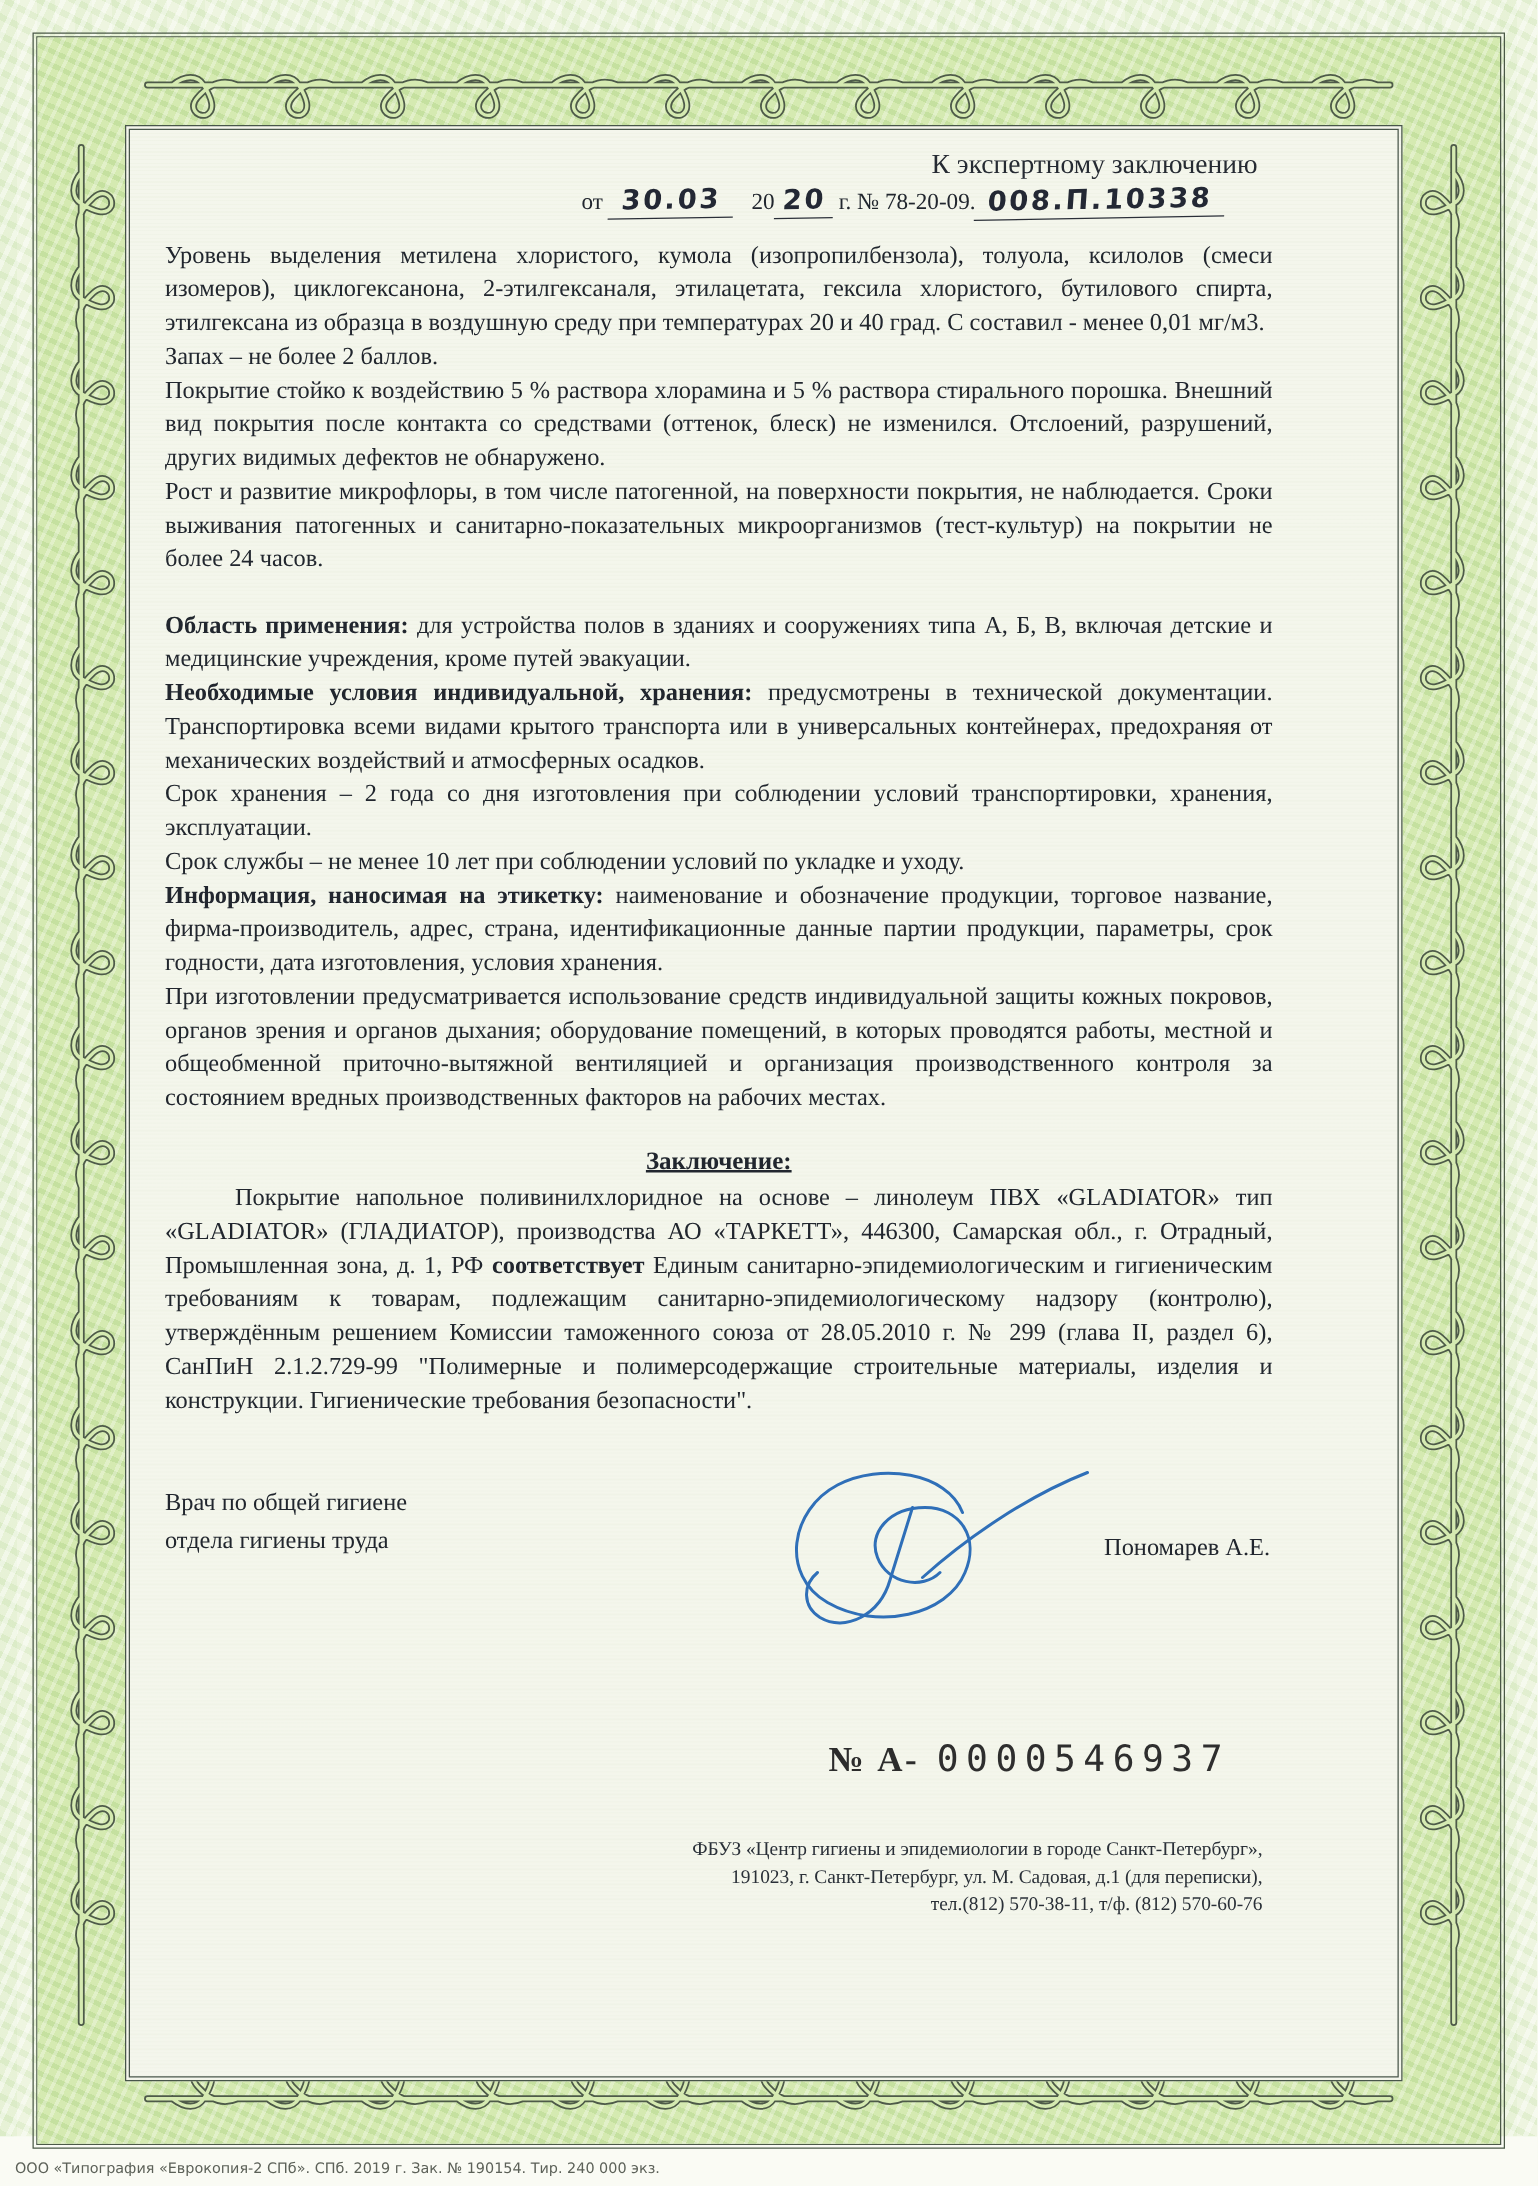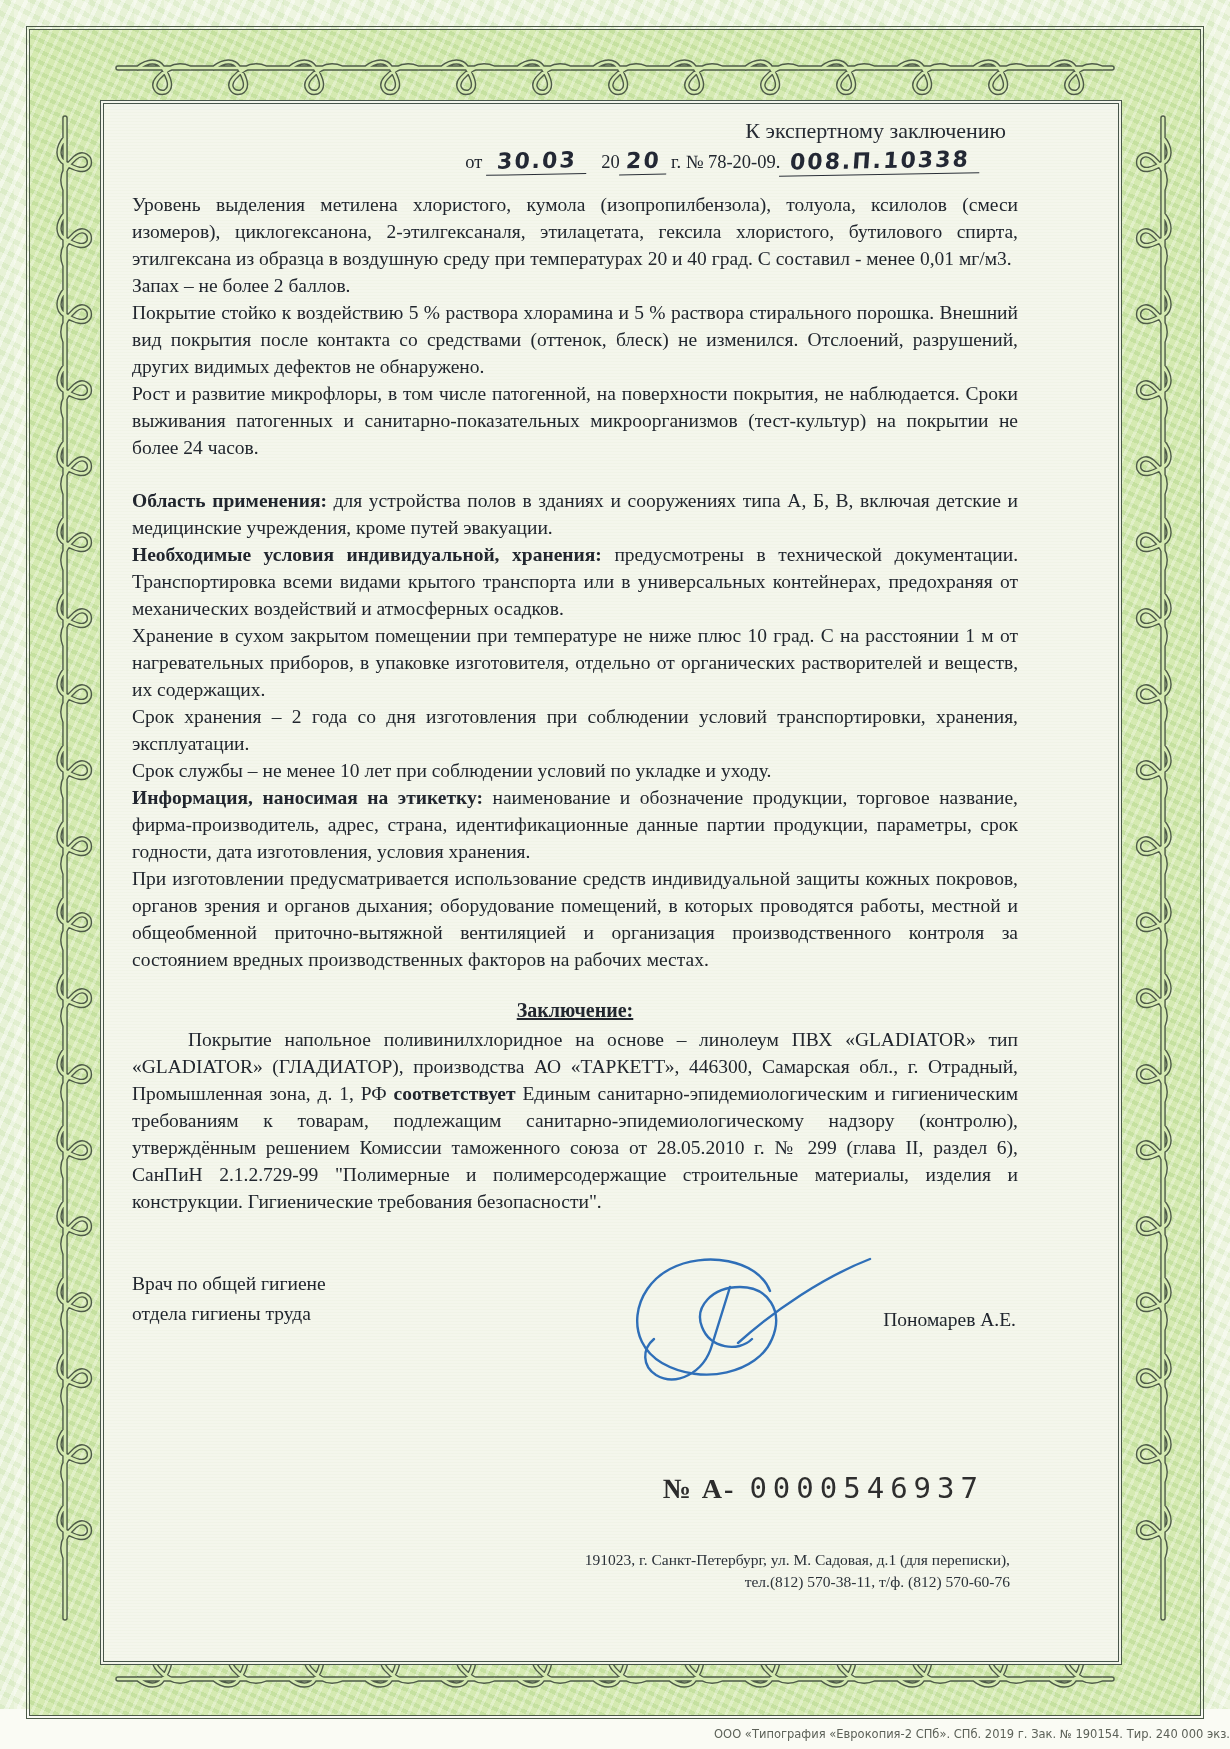--- a/index.html
+++ b/index.html
@@ -40,21 +40,21 @@
   .concl-head{text-align:center;font-weight:bold;font-size:20px;line-height:27px;margin-top:24px;margin-bottom:2px;text-decoration:underline;}
   .indent{text-indent:56px;}
   .sig-row{display:flex;margin-top:54px;align-items:flex-start;}
   .sig-roles{font-size:19.5px;line-height:30px;width:280px;flex:none;}
   .sig-scribble{flex:none;margin-left:150px;margin-top:-22px;}
   .sig-name{margin-left:auto;margin-top:40px;font-size:19.5px;padding-right:2px;white-space:nowrap;}
   .stamp-row{margin-top:74px;text-align:right;padding-right:34px;white-space:nowrap;}
   .stamp-prefix{font-size:28px;font-weight:bold;letter-spacing:2px;color:#2c2c2c;}
   .stamp-digits{font-family:"DejaVu Sans Mono", monospace;font-size:29px;letter-spacing:6px;color:#2e2e2e;margin-left:14px;}
   .org-block{margin-top:44px;text-align:right;font-size:15.5px;line-height:22px;color:#2a3038;padding-right:8px;}
-  .print-line{position:absolute;left:0;right:0;bottom:8px;text-align:right;
+  .print-line{position:absolute;left:12px;right:0;bottom:8px;text-align:left;
       font-family:"DejaVu Sans", sans-serif;font-size:11.5px;color:#5c6158;}
   .sigsvg path{fill:none;stroke:#2f6fb8;stroke-width:2.4;stroke-linecap:round;}
 </style>
 </head>
 <body>
 
 <div class="page">
   <div class="guilloche"></div>
   <div class="frame-outer"></div>
   <div class="band"></div>
@@ -86,21 +86,20 @@
         <span class="typed-year">20</span><span class="hand small">20</span>
         <span>г. № 78-20-09.</span><span class="hand">008.П.10338</span>
       </div>
 
       <p><span>Уровень выделения метилена хлористого, кумола (изопропилбензола), толуола,  ксилолов (смеси изомеров), циклогексанона, 2-этилгексаналя, этилацетата, гексила хлористого, бутилового спирта, этилгексана из образца в воздушную среду при температурах 20 и 40 град. С составил - менее 0,01 мг/м3.</span></p>
       <p><span>Запах – не более 2 баллов.</span></p>
       <p><span>Покрытие стойко к воздействию 5 % раствора хлорамина и 5 % раствора стирального порошка. Внешний вид покрытия после контакта со средствами (оттенок, блеск) не изменился. Отслоений, разрушений, других видимых дефектов не обнаружено.</span></p>
       <p><span>Рост и развитие микрофлоры, в том числе патогенной, на поверхности покрытия, не наблюдается. Сроки выживания патогенных и санитарно-показательных микроорганизмов (тест-культур) на покрытии не более 24 часов.</span></p>
       <p class="gap-top"><b class="lead">Область применения:</b><span> для устройства полов в зданиях и сооружениях типа А, Б, В, включая детские и медицинские учреждения, кроме путей эвакуации.</span></p>
       <p><b class="lead">Необходимые условия индивидуальной, хранения:</b><span> предусмотрены в технической документации. Транспортировка всеми видами крытого транспорта или в универсальных контейнерах, предохраняя от механических воздействий и атмосферных осадков.</span></p>
-      <p><span>Хранение в сухом закрытом помещении при температуре не ниже плюс 10 град. С на расстоянии 1 м от нагревательных приборов, в упаковке изготовителя, отдельно от органических растворителей и веществ, их содержащих.</span></p>
       <p><span>Срок хранения – 2 года со дня изготовления при соблюдении условий транспортировки, хранения, эксплуатации.</span></p>
       <p><span>Срок службы – не менее 10 лет при соблюдении условий по укладке и уходу.</span></p>
       <p><b class="lead">Информация, наносимая на этикетку:</b><span> наименование и обозначение продукции, торговое название, фирма-производитель, адрес, страна, идентификационные данные партии продукции, параметры, срок годности, дата изготовления, условия хранения.</span></p>
       <p><span>При изготовлении предусматривается использование средств индивидуальной защиты кожных покровов, органов зрения и органов дыхания; оборудование помещений, в которых проводятся работы, местной и общеобменной приточно-вытяжной вентиляцией и организация производственного контроля за состоянием вредных производственных факторов на рабочих местах.</span></p>
 
       <div class="concl-head">Заключение:</div>
 
       <p class="indent"><span>Покрытие напольное поливинилхлоридное на основе – линолеум ПВХ «GLADIATOR» тип «GLADIATOR» (ГЛАДИАТОР), производства АО «ТАРКЕТТ», 446300, Самарская обл., г. Отрадный, Промышленная зона, д. 1, РФ </span><b>соответствует</b><span> Единым санитарно-эпидемиологическим и гигиеническим  требованиям к товарам, подлежащим санитарно-эпидемиологическому  надзору (контролю), утверждённым решением Комиссии таможенного союза от 28.05.2010 г. № 299 (глава II, раздел 6), СанПиН 2.1.2.729-99 "Полимерные и полимерсодержащие строительные материалы, изделия и конструкции. Гигиенические требования безопасности".</span></p>
 
       <div class="sig-row">
@@ -114,20 +113,21 @@
           <path d="M176,96 C214,62 262,30 308,12"></path>
         </svg>
         <div class="sig-name">Пономарев А.Е.</div>
       </div>
 
       <div class="stamp-row">
         <span class="stamp-prefix">№ А-</span><span class="stamp-digits">0000546937</span>
       </div>
 
       <div class="org-block">
+        <div>ФБУЗ «Центр гигиены и эпидемиологии в городе Санкт-Петербург»,</div>
         <div>191023, г. Санкт-Петербург, ул. М. Садовая, д.1 (для переписки),</div>
         <div>тел.(812) 570-38-11, т/ф. (812) 570-60-76</div>
       </div>
 
     </div>
   </div>
 
   <div class="print-line">ООО «Типография «Еврокопия-2 СПб». СПб. 2019 г. Зак. № 190154. Тир. 240 000 экз.</div>
 </div>
 

